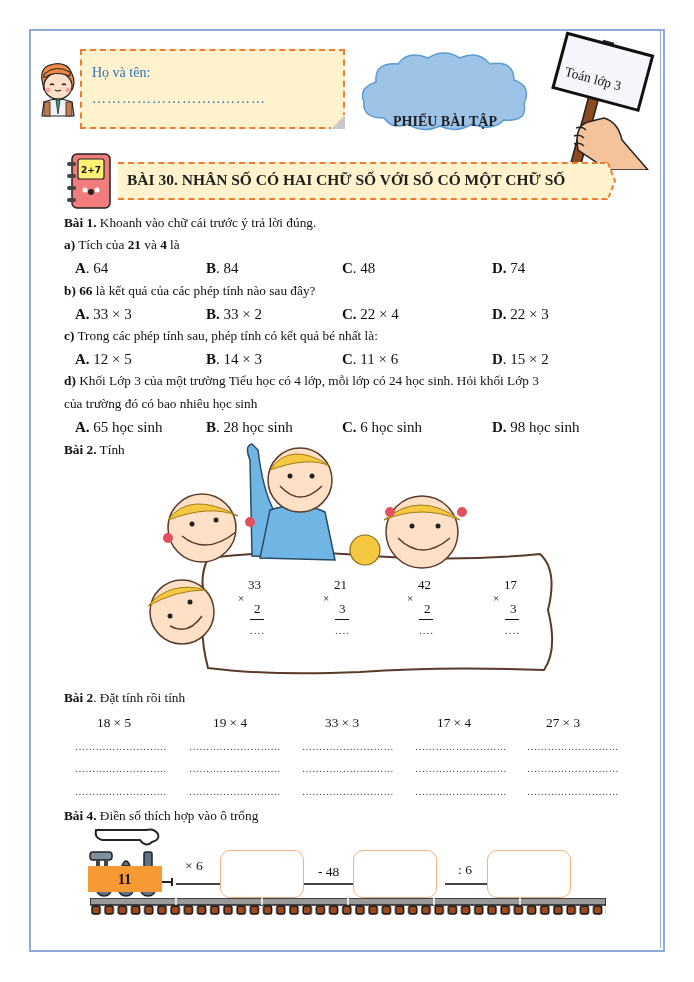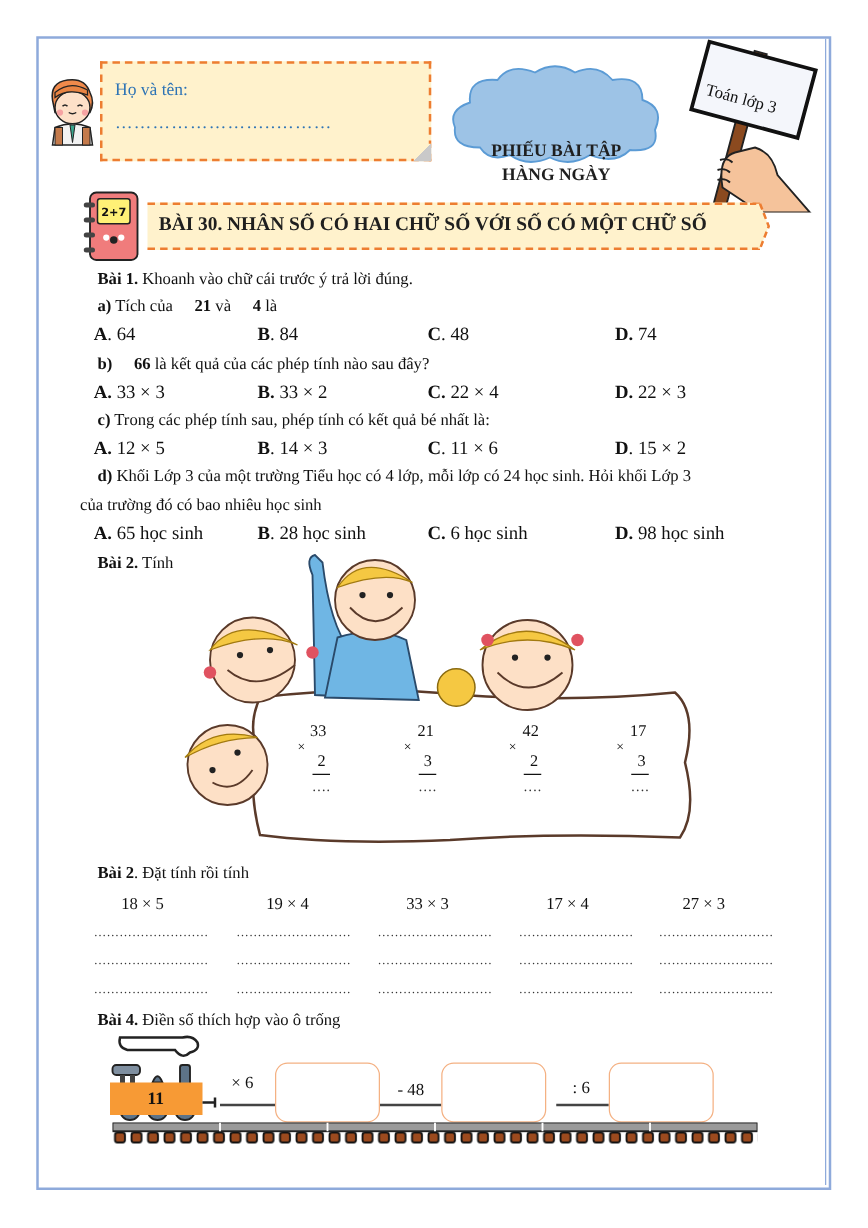--- a/index.html
+++ b/index.html
@@ -20,21 +20,21 @@
 
   .cloud { left:356px; top:48px; width:178px; height:84px; }
   .cloud-text { left:356px; top:74px; width:178px; text-align:center; font-weight:bold;
                 font-size:14px; line-height:19px; color:#1f1f1f;margin-top:38px; }
 
   .title-banner { left:118px; top:162px; width:490px; height:38px; background:#fff2cc;
                   border-top:2px dashed #ed7d31; border-bottom:2px dashed #ed7d31; box-sizing:border-box; }
   .title-text { left:127px; top:171px; font-weight:bold; font-size:15.5px; color:#1f1f1f; white-space:nowrap; }
 
   .txt { font-size:13.3px; line-height:16px; white-space:nowrap; }
-  .b { font-weight:bold;margin-left:14px; }
+  .b { font-weight:bold; }
   .opt { position:absolute; font-size:15px; white-space:nowrap; }
 
   .sheet-num { font-size:13px; position:absolute; }
   .underline { position:absolute; height:1px; background:#111; }
   .mdots { position:absolute; font-size:11px; letter-spacing:1px; color:#333; }
 
   .dotline { position:absolute; font-size:10px; color:#333; letter-spacing:0.2px; white-space:nowrap; overflow:hidden; width:92px; }
 
   .answer-box { position:absolute; width:84px; height:48px; border:1.5px solid #f4b183;
                 border-radius:10px; background:#fff; box-sizing:border-box; }
@@ -64,21 +64,20 @@
   <span class="lbl">Họ và tên:</span>
   <span class="dots">……………………..………</span>
   <span class="fold"></span>
 </div>
 
 <svg class="abs cloud" viewBox="0 0 178 84">
   <path d="M28 70 Q6 70 8 54 Q2 40 20 34 Q18 14 42 16 Q52 2 72 10 Q88 0 104 10 Q122 2 134 16 Q158 12 158 32 Q176 38 168 56 Q172 74 148 72 Q136 84 116 76 Q100 86 84 78 Q66 86 52 76 Q36 82 28 70 Z" fill="#9dc3e6" stroke="#5b9bd5" stroke-width="1.5"></path>
 </svg>
 <div class="abs cloud-text">
   <div>PHIẾU BÀI TẬP</div>
-  <div>HÀNG NGÀY</div>
 </div>
 
 <svg class="abs" style="left:548px;top:30px" width="112" height="140" viewBox="0 0 112 140">
   <rect x="40" y="10" width="10" height="130" transform="rotate(15 45 70)" fill="#8b4a1f" stroke="#222" stroke-width="1.5"></rect>
   <g transform="rotate(15 55 45)">
     <rect x="10" y="14" width="88" height="56" fill="#f4f6fb" stroke="#111" stroke-width="3"></rect>
   </g>
   <path d="M30 120 Q26 96 40 92 L56 88 Q70 92 74 110 L100 140 L60 140 Z" fill="#f5c39b" stroke="#222" stroke-width="1.5"></path>
   <path d="M28 98 q6 -2 10 2 M26 106 q6 -2 10 2 M26 114 q6 -2 10 2" stroke="#222" stroke-width="1.5" fill="none"></path>
 </svg>

